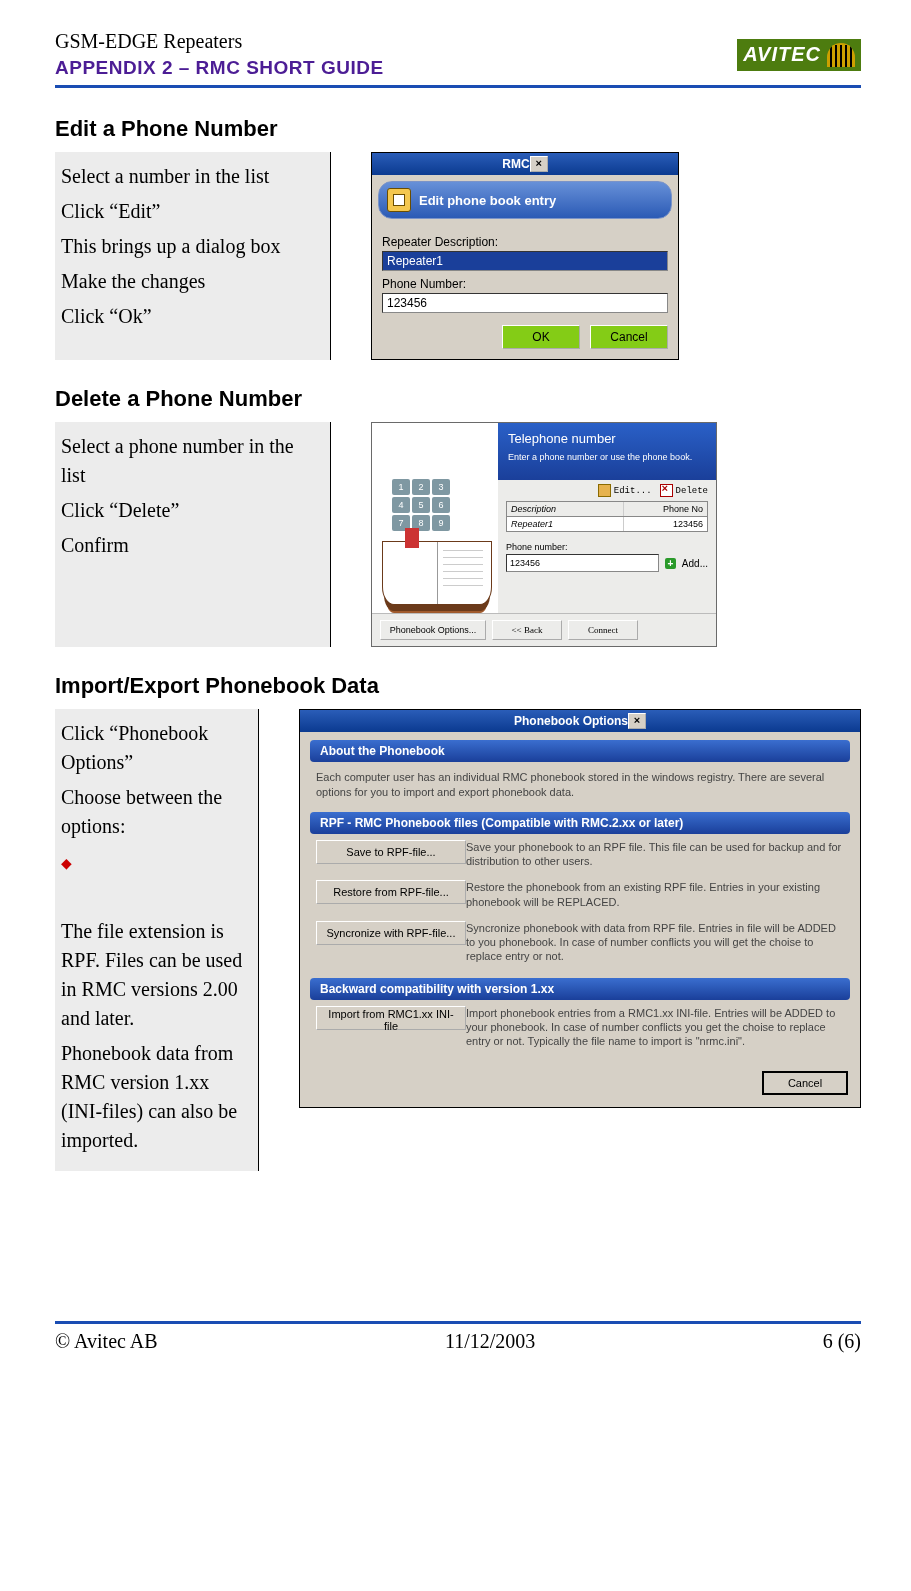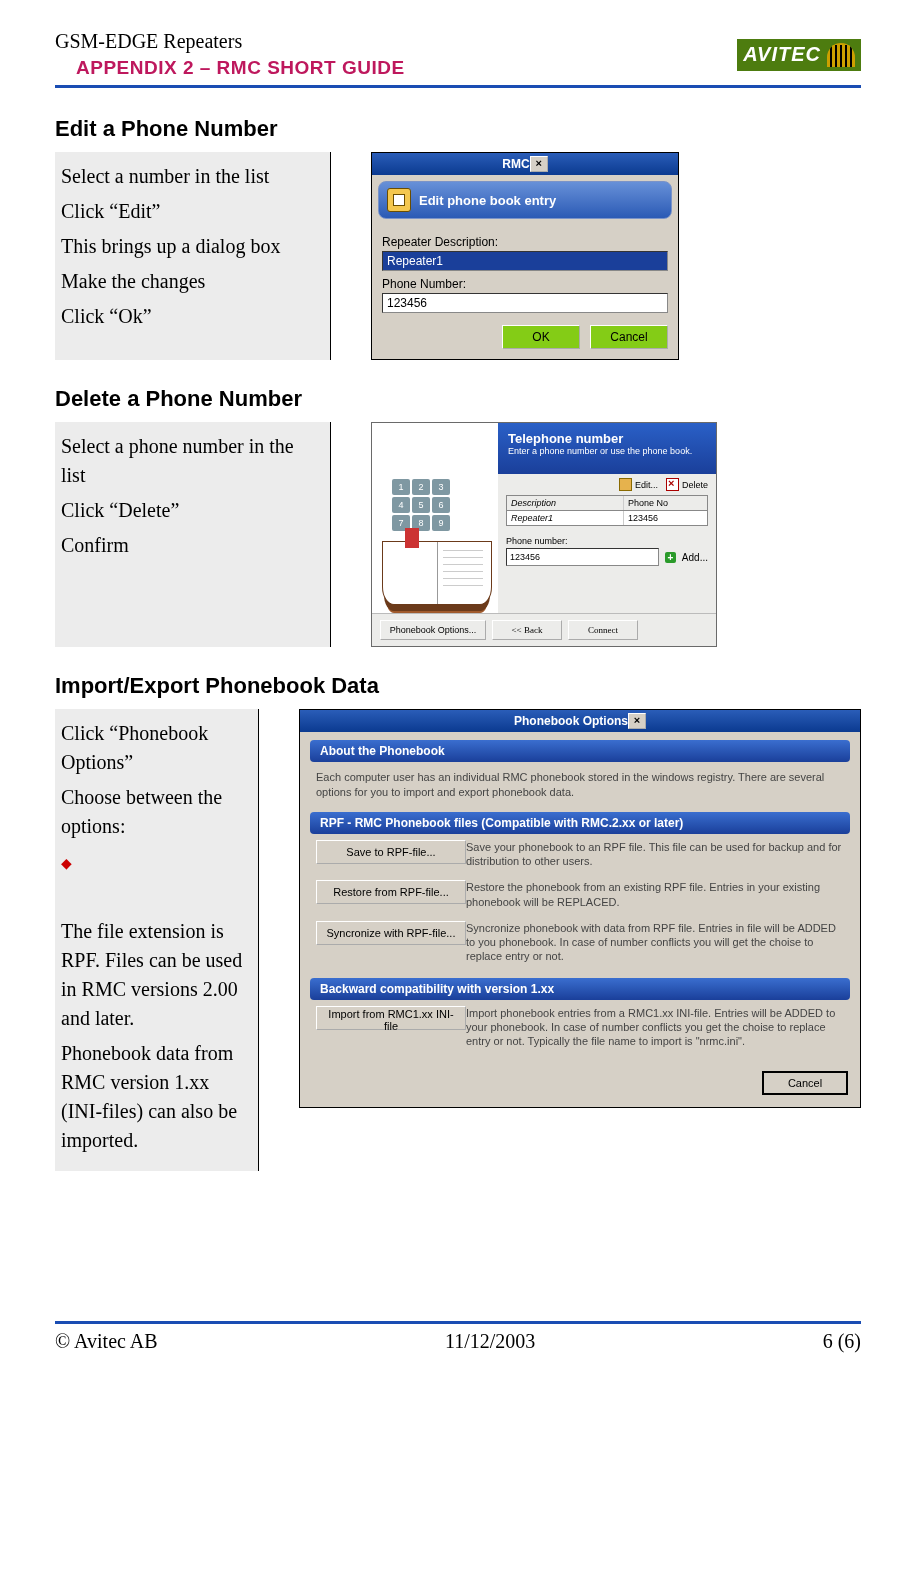--- a/index.html
+++ b/index.html
@@ -21,24 +21,23 @@
   }
   .header-text {
     font-size: 20px;
   }
   .header-title {
     margin-bottom: 4px;
   }
   .header-sub {
     font-family: Arial, sans-serif;
     font-weight: bold;
-    color: #be185d;
+    color: #4c1d95;
     font-size: 19px;
     letter-spacing: 0.5px;
-    margin-left: 21px;
   }
   .logo {
     background: #4d7c0f;
     color: #fff;
     display: flex;
     align-items: center;
     padding: 4px 6px;
     height: 32px;
     box-sizing: border-box;
   }
@@ -133,21 +132,21 @@
   .edit-banner {
     margin: 6px;
     border: 1px solid #7a93c8;
     background: linear-gradient(#6790d8, #2b5ab5);
     color: #fff;
     padding: 6px 8px;
     display: flex;
     align-items: center;
     gap: 8px;
     font-weight: bold;
-    border-radius: 8px;
+    border-radius: 14px;
     font-size: 13px;
   }
   .edit-banner-icon {
     width: 22px; height: 22px;
     background: #f4c74e;
     border: 1px solid #6a4d00;
     border-radius: 3px;
     position: relative;
   }
   .edit-banner-icon::after {
@@ -254,45 +253,45 @@
   }
   .phone-right {
     flex: 1;
     padding: 0;
   }
   .phone-banner {
     background: linear-gradient(#2a60c7, #1a3f9a);
     color: #fff;
     padding: 8px 10px 18px 10px;
   }
-  .phone-banner-title { font-weight: bold; font-size: 13px; }
+  .phone-banner-title { font-weight: normal; font-size: 13px; margin-bottom: 6px; }
   .phone-banner-sub { font-size: 9px; }
   .phone-tools {
     display: flex;
     justify-content: flex-end;
     gap: 8px;
     padding: 4px 8px 2px 8px;
     font-size: 9px;
   }
-  .tool { display: flex; gap: 3px; align-items: center; }
+  .tool { display: flex; gap: 3px; align-items: center; font-family: Liberation Mono, monospace; }
   .tool-ico { width: 11px; height: 11px; }
   .ico-edit { background: #e6b24d; border: 1px solid #8a6a00; }
   .ico-del { background: #fff; border: 1px solid #a00; position: relative; }
   .ico-del::after { content: "×"; color: #a00; position: absolute; left: 1px; top: -2px; font-size: 11px; font-weight: bold; }
   .phone-table {
     margin: 2px 8px 2px 8px;
     border: 1px solid #888;
     background: #fff;
     font-size: 9px;
   }
   .pt-row { display: flex; }
   .pt-cell { padding: 2px 4px; border-right: 1px solid #ccc; }
   .pt-h { background: #ececea; border-bottom: 1px solid #888; }
   .pt-c1 { width: 108px; font-style: italic; }
-  .pt-c2 { flex: 1; border-right: none; }
+  .pt-c2 { flex: 1; border-right: none; text-align: right; }
   .phone-numlabel { margin: 10px 8px 2px 8px; font-size: 9px; }
   .phone-numrow { display: flex; gap: 6px; align-items: center; margin: 0 8px 6px 8px; }
   .phone-numinput {
     flex: 1; height: 16px; border: 1px inset #888; background: #fff; font-size: 9px; padding: 0 3px;
   }
   .ico-add { width: 11px; height: 11px; background: #2a9a2a; color: #fff; text-align: center; line-height: 11px; font-weight: bold; font-size: 10px; border-radius: 2px; }
   .phone-bottom {
     border-top: 1px solid #bbb;
     padding: 6px 8px;
     display: flex;

